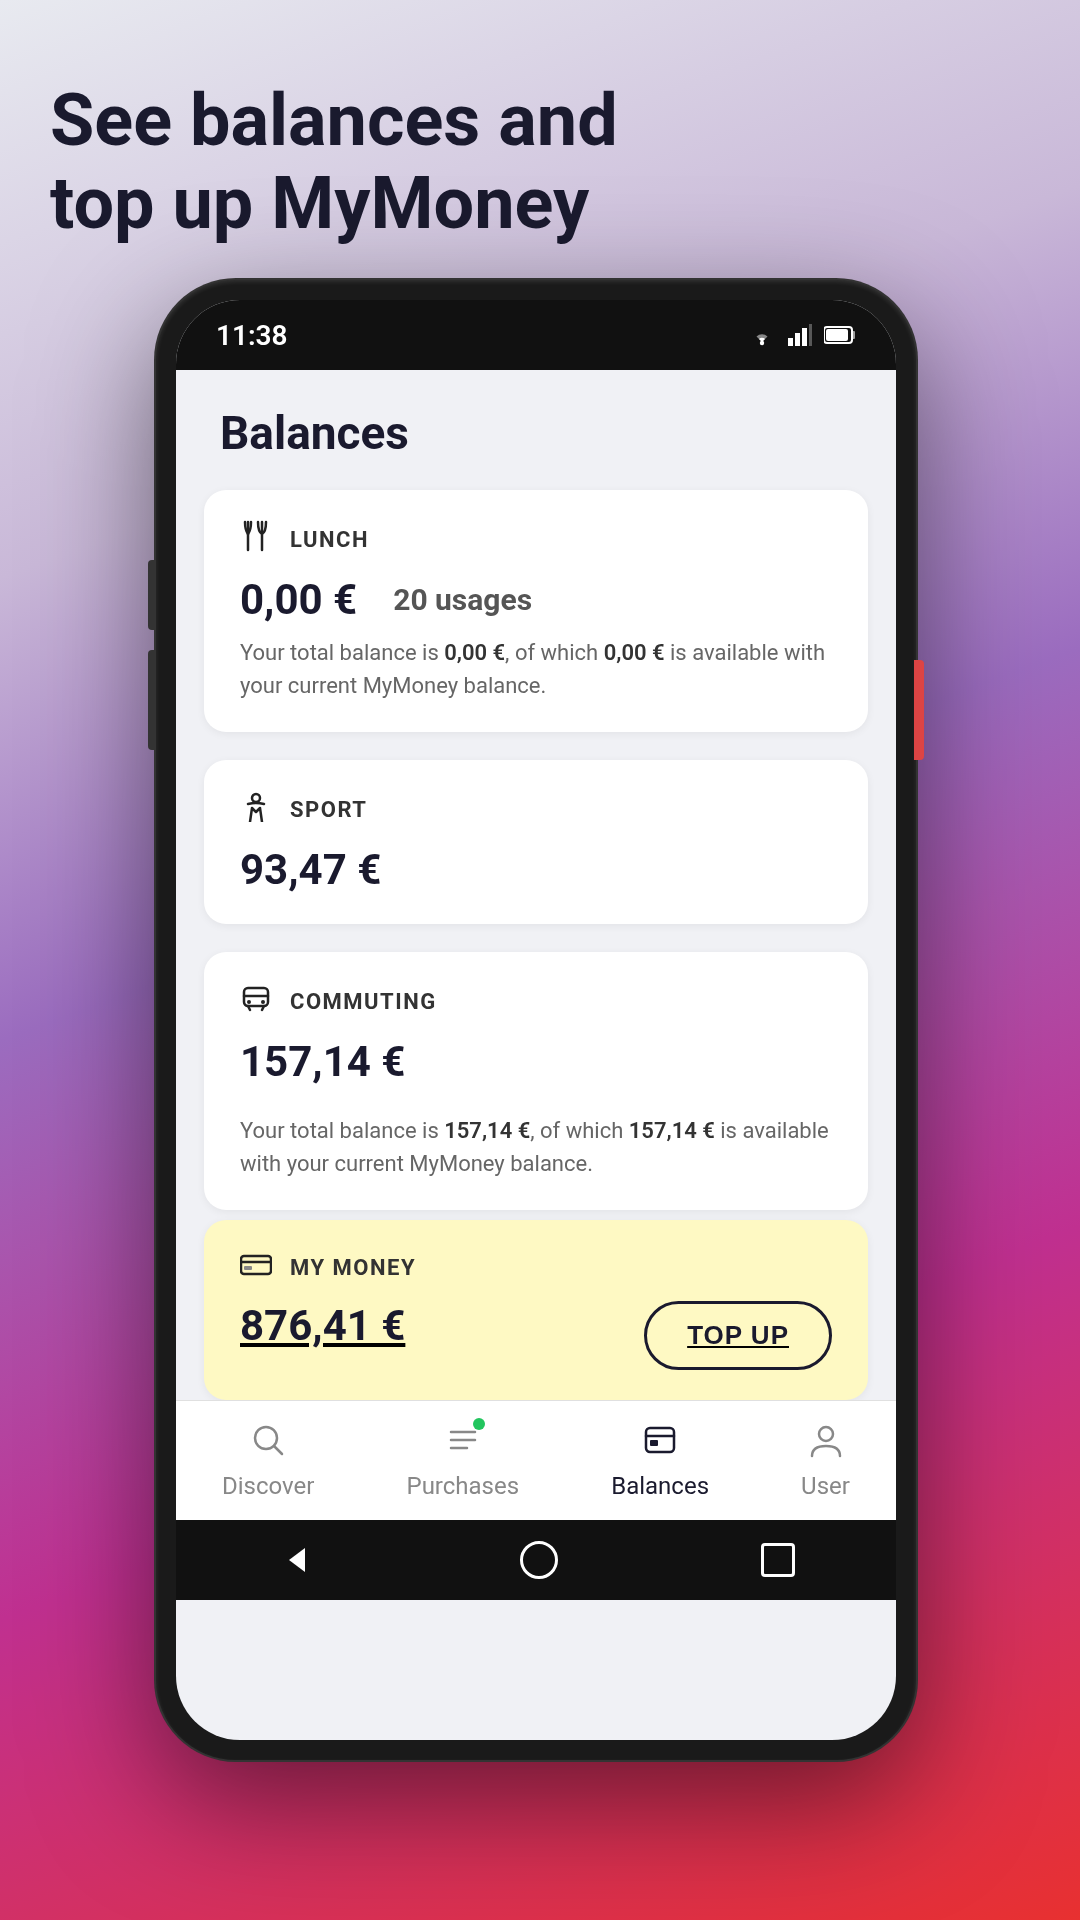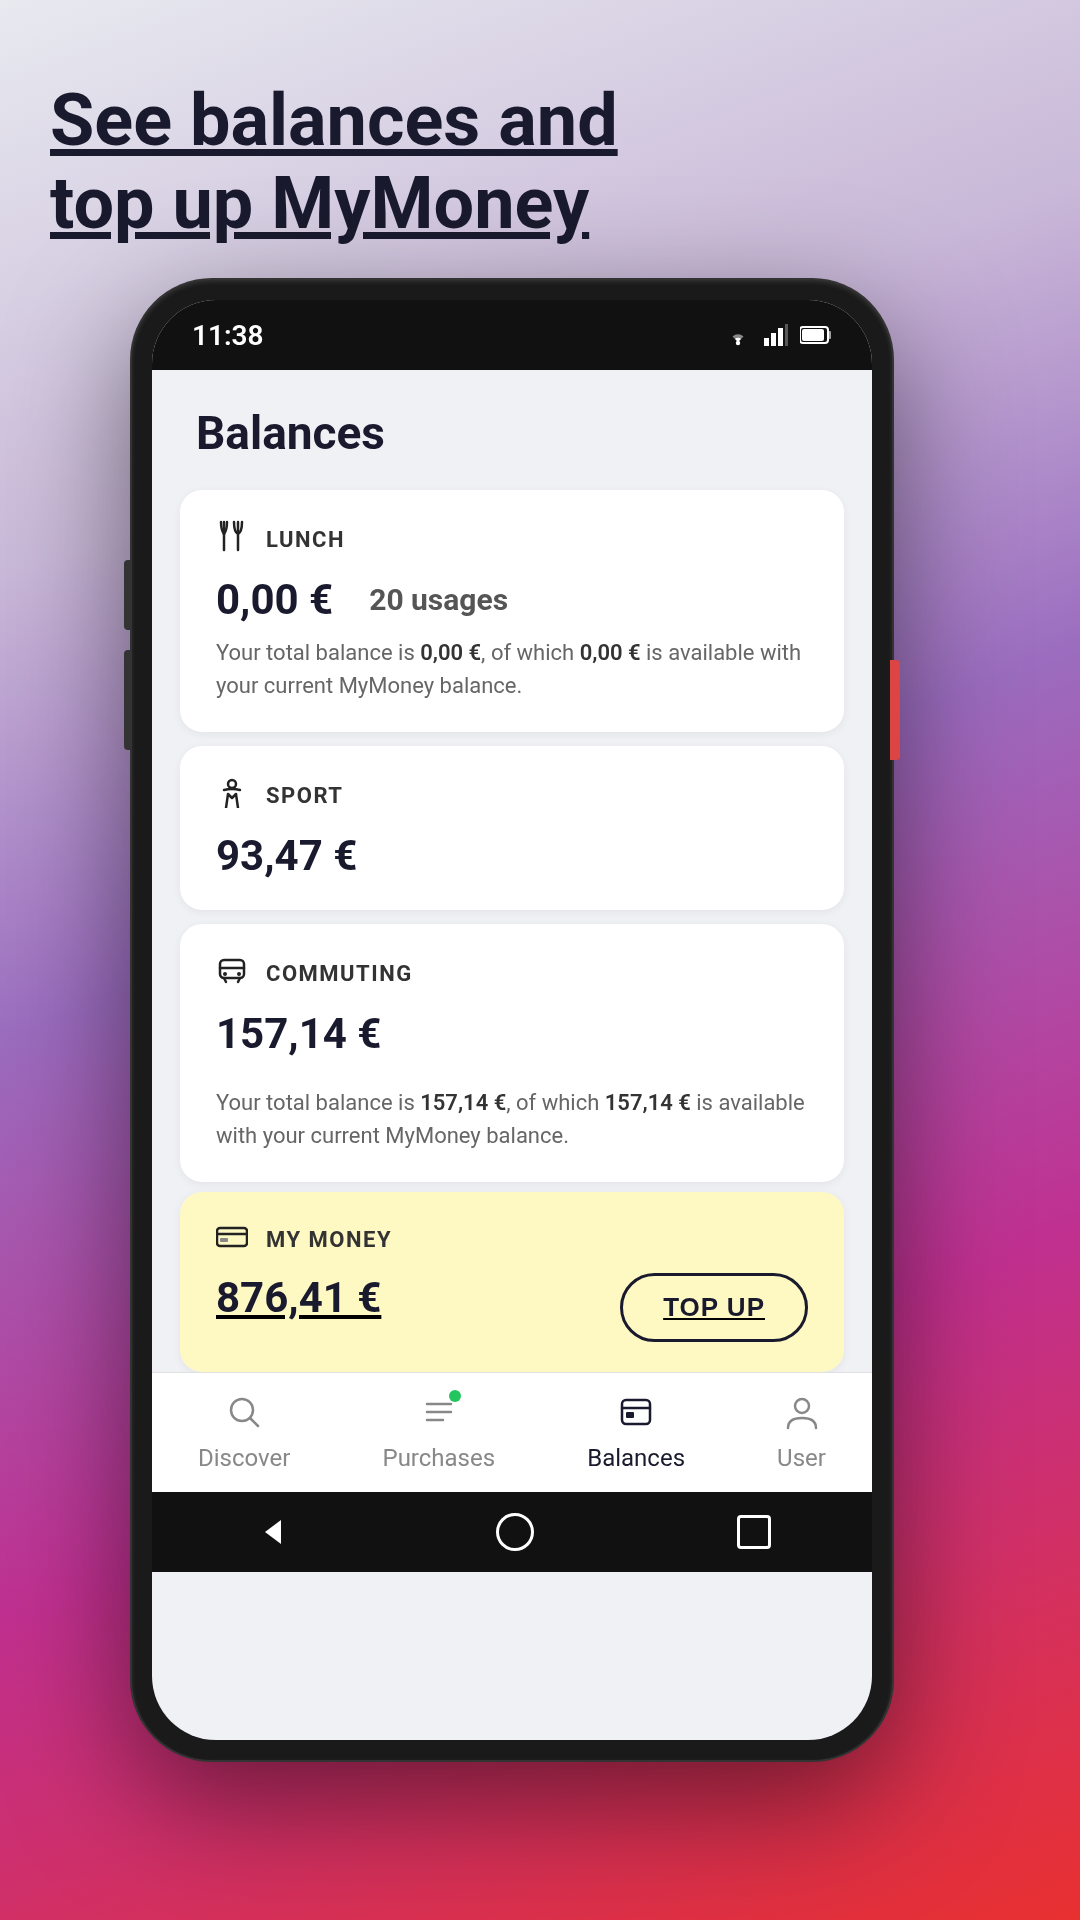--- a/index.html
+++ b/index.html
@@ -14,27 +14,26 @@
 
     .page-title {
       position: absolute;
       top: 80px;
       left: 50px;
       font-size: 72px;
       font-weight: 700;
       color: #1a1a2e;
       line-height: 1.15;
       max-width: 600px;
-      text-decoration: underline;
     }
 
     .phone-wrapper {
       position: absolute;
       top: 280px;
-      left: 132px;
+      left: 156px;
       width: 800px;
       height: 1520px;
     }
 
     
     .phone-shell {
       position: relative;
       width: 760px;
       height: 1480px;
       background: #1a1a1a;
@@ -128,21 +127,21 @@
       font-size: 46px;
       font-weight: 700;
       color: #1a1a2e;
     }
 
     
     .cards-container {
       padding: 10px 28px;
       display: flex;
       flex-direction: column;
-      gap: 14px;
+      gap: 28px;
     }
 
     .balance-card {
       background: #fff;
       border-radius: 22px;
       padding: 30px 36px;
       box-shadow: 0 2px 8px rgba(0,0,0,0.06);
     }
 
     .card-category {

